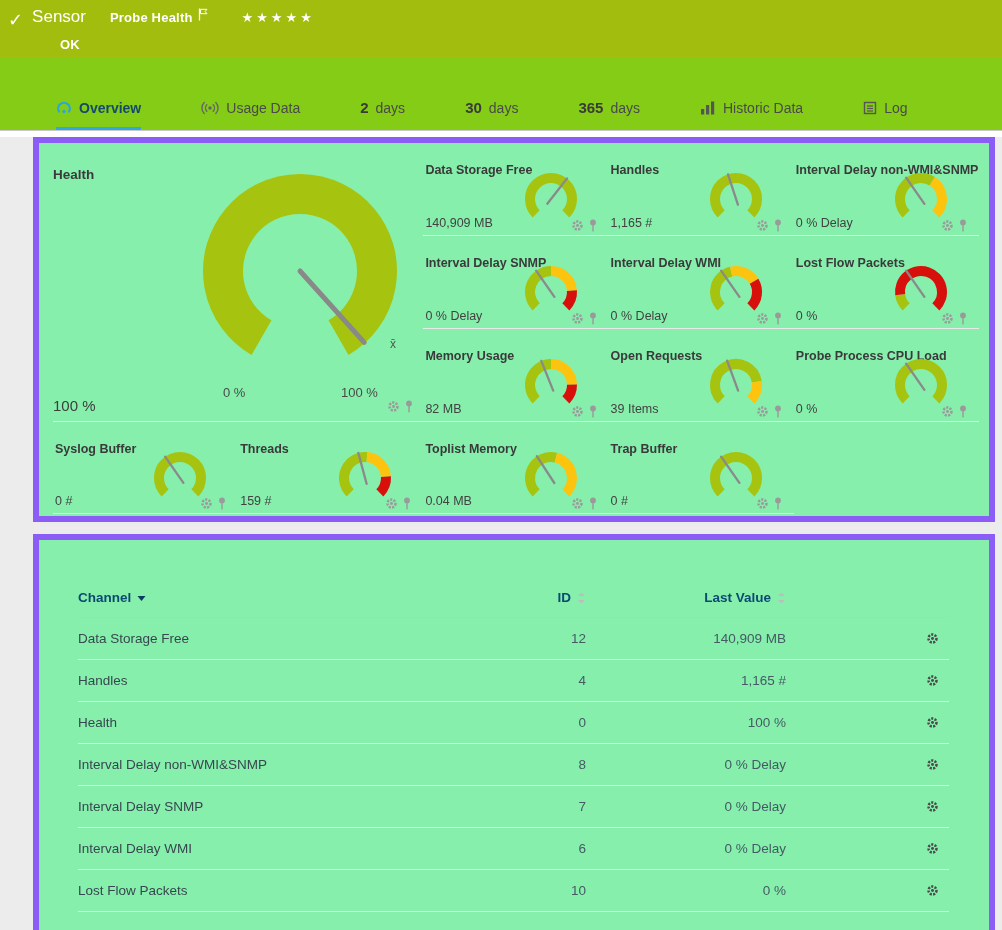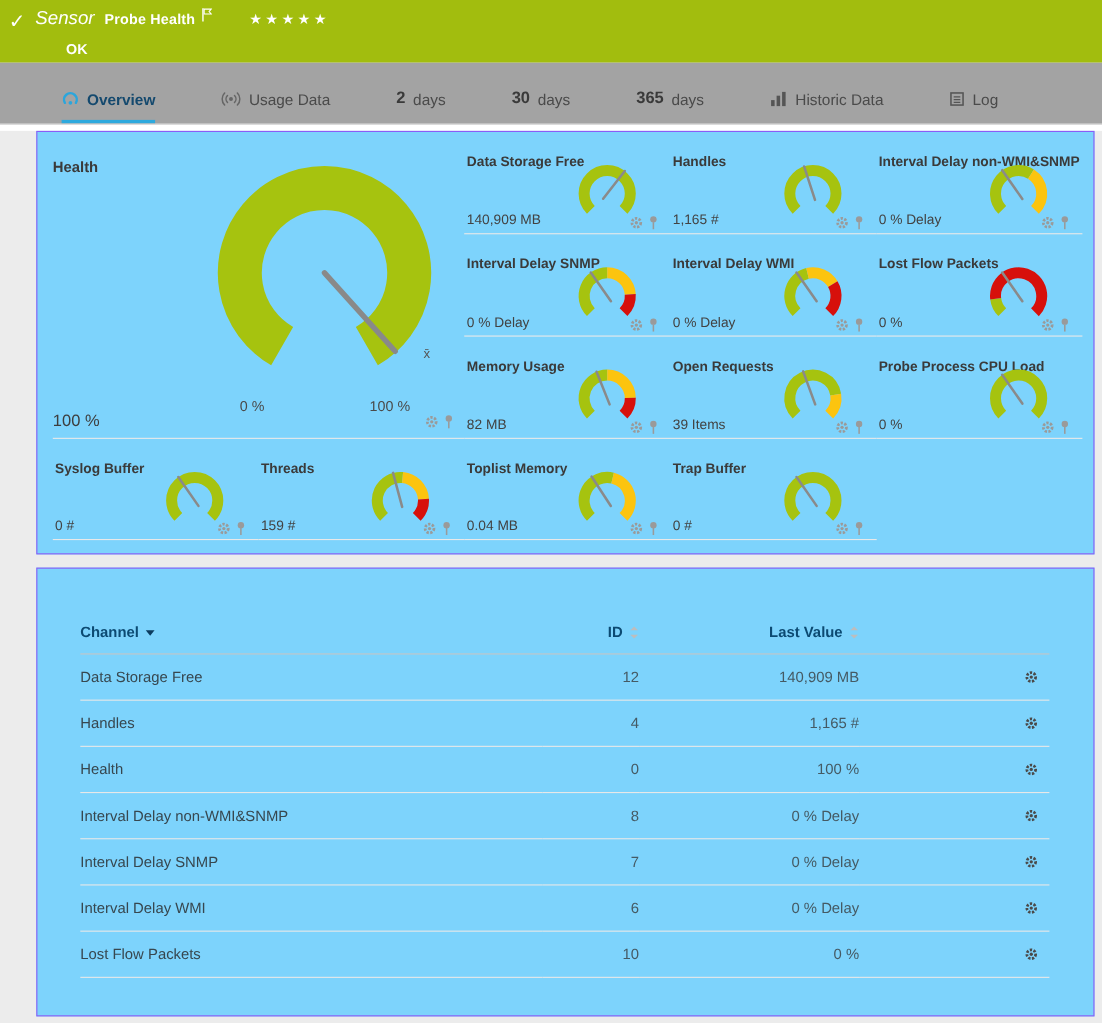--- a/index.html
+++ b/index.html
@@ -5,40 +5,40 @@
   * { margin:0; padding:0; box-sizing:border-box; }
   html,body { width:1002px; height:930px; overflow:hidden;
     font-family:"Liberation Sans","DejaVu Sans",sans-serif; background:#fff; }
 
   
   .topbar { height:57px; background:#a2bd0e; display:flex; align-items:flex-start;
     padding:7px 0 0 8px; color:#fff; }
   .chk { font-size:18px; font-weight:700; margin:2px 9px 0 0; }
   .title-block { display:flex; flex-direction:column; }
   .title-line { display:flex; align-items:baseline; }
-  .kind { font-style:italic; font-size:17px; margin-right:9px; }
+  .kind { font-size:17px; margin-right:24px; }
   .sensor-title { font-size:13px; font-weight:700; letter-spacing:0.2px; }
   .flag { margin:0 0 8px 5px; align-self:flex-start; }
   .stars { margin-left:34px; font-size:13px; letter-spacing:3px; }
   .status { font-size:13px; font-weight:700; margin:4px 0 0 28px; }
 
   
-  .tabs { height:56px; display:flex; align-items:flex-end; gap:60px;
-    padding-left:56px; border-bottom:1px solid #c9c9c9; background:#a3a3a3; }
+  .tabs { height:74px; display:flex; align-items:flex-end; gap:60px;
+    padding-left:56px; border-bottom:1px solid #c9c9c9; background:#84cc16; }
   .tab { display:flex; align-items:center; gap:7px; padding-bottom:11px;
     border-bottom:3px solid transparent; cursor:pointer; white-space:nowrap; }
   .tab-label { font-size:14px; color:#4a4a4a; }
   .tab.active { border-bottom-color:#2ea9dd; }
   .tab.active .tab-label { color:#14496e; font-weight:700; }
   .tab-num { font-size:15px; font-weight:700; color:#3a3a3a; }
   .tab-icon { display:flex; align-items:center; }
 
   
   .content { background:#ececec; height:811px; }
-  .card { background:#7dd3fc; border:1px solid #8b5cf6; }
+  .card { background:#86efac; border:6px solid #8b5cf6; }
   .gauges-card { margin:6px 7px 0 33px; height:385px; }
   .table-card { margin:12px 7px 0 33px; height:408px; overflow:hidden;
     padding:50px 40px 0 39px; }
 
   
   .gauge-grid { display:grid; grid-template-columns:repeat(5,1fr);
     grid-template-rows:93px 93px 93px 92px; padding:0 10px 0 14px; }
   .tile { position:relative; border-bottom:1px solid #e9e9e9; }
   .tile-title { position:absolute; top:20px; left:2px; font-size:12.5px;
     font-weight:700; color:#3a3a3a; white-space:nowrap; }

